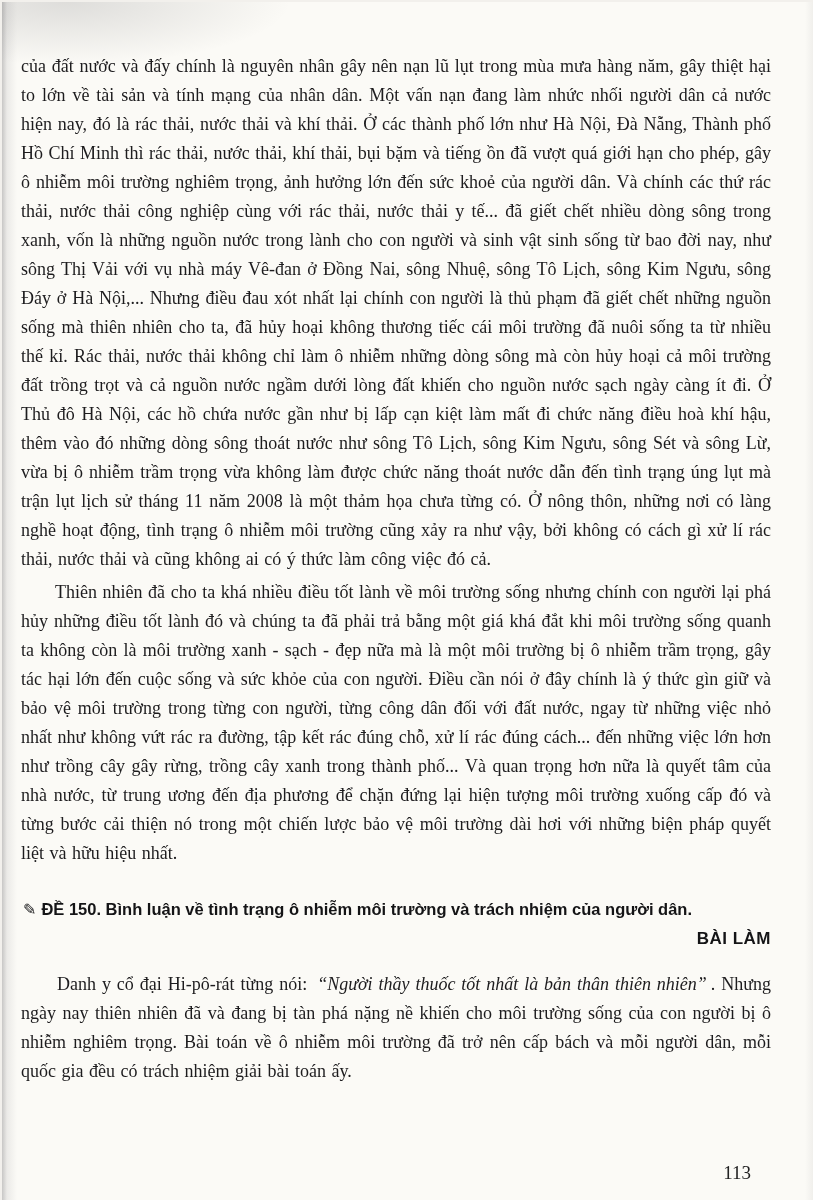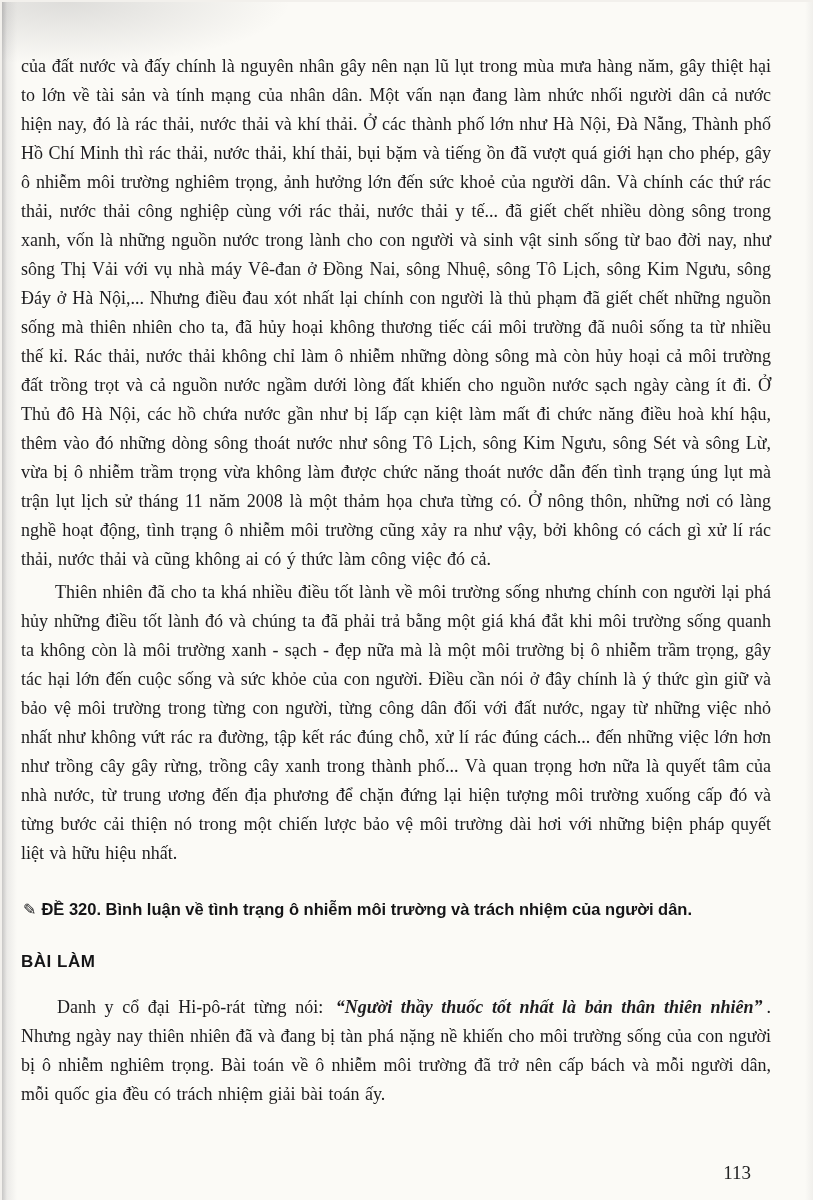--- a/index.html
+++ b/index.html
@@ -41,49 +41,49 @@
     font-size: 16.5px;
     line-height: 25px;
     color: #141416;
   }
   .pen-icon {
     font-family: "DejaVu Sans", sans-serif;
     font-size: 16px;
     margin-right: 1px;
   }
   .essay-heading {
-    text-align: left;
+    text-align: right;
     font-family: "Liberation Sans", sans-serif;
     font-weight: 700;
     font-size: 17px;
-    margin-top: 26px;
+    margin-top: 3px;
     letter-spacing: .5px;
     color: #141416;
   }
   .essay { margin-top: 17px; }
-  .quote { font-style: italic; font-weight: bold; }
+  .quote { font-style: italic; }
   .page-number {
     position: absolute;
     right: 62px;
     bottom: 16px;
     font-size: 19px;
     color: #222;
   }
 </style>
 </head>
 <body>
 
 <div class="page">
   <div class="content">
 
     <p class="para no-indent">của đất nước và đấy chính là nguyên nhân gây nên nạn lũ lụt trong mùa mưa hàng năm, gây thiệt hại to lớn về tài sản và tính mạng của nhân dân. Một vấn nạn đang làm nhức nhối người dân cả nước hiện nay, đó là rác thải, nước thải và khí thải. Ở các thành phố lớn như Hà Nội, Đà Nẵng, Thành phố Hồ Chí Minh thì rác thải, nước thải, khí thải, bụi bặm và tiếng ồn đã vượt quá giới hạn cho phép, gây ô nhiễm môi trường nghiêm trọng, ảnh hưởng lớn đến sức khoẻ của người dân. Và chính các thứ rác thải, nước thải công nghiệp cùng với rác thải, nước thải y tế... đã giết chết nhiều dòng sông trong xanh, vốn là những nguồn nước trong lành cho con người và sinh vật sinh sống từ bao đời nay, như sông Thị Vải với vụ nhà máy Vê-đan ở Đồng Nai, sông Nhuệ, sông Tô Lịch, sông Kim Ngưu, sông Đáy ở Hà Nội,... Nhưng điều đau xót nhất lại chính con người là thủ phạm đã giết chết những nguồn sống mà thiên nhiên cho ta, đã hủy hoại không thương tiếc cái môi trường đã nuôi sống ta từ nhiều thế kỉ. Rác thải, nước thải không chỉ làm ô nhiễm những dòng sông mà còn hủy hoại cả môi trường đất trồng trọt và cả nguồn nước ngầm dưới lòng đất khiến cho nguồn nước sạch ngày càng ít đi. Ở Thủ đô Hà Nội, các hồ chứa nước gần như bị lấp cạn kiệt làm mất đi chức năng điều hoà khí hậu, thêm vào đó những dòng sông thoát nước như sông Tô Lịch, sông Kim Ngưu, sông Sét và sông Lừ, vừa bị ô nhiễm trầm trọng vừa không làm được chức năng thoát nước dẫn đến tình trạng úng lụt mà trận lụt lịch sử tháng 11 năm 2008 là một thảm họa chưa từng có. Ở nông thôn, những nơi có làng nghề hoạt động, tình trạng ô nhiễm môi trường cũng xảy ra như vậy, bởi không có cách gì xử lí rác thải, nước thải và cũng không ai có ý thức làm công việc đó cả.</p>
 
     <p class="para">Thiên nhiên đã cho ta khá nhiều điều tốt lành về môi trường sống nhưng chính con người lại phá hủy những điều tốt lành đó và chúng ta đã phải trả bằng một giá khá đắt khi môi trường sống quanh ta không còn là môi trường xanh - sạch - đẹp nữa mà là một môi trường bị ô nhiễm trầm trọng, gây tác hại lớn đến cuộc sống và sức khỏe của con người. Điều cần nói ở đây chính là ý thức gìn giữ và bảo vệ môi trường trong từng con người, từng công dân đối với đất nước, ngay từ những việc nhỏ nhất như không vứt rác ra đường, tập kết rác đúng chỗ, xử lí rác đúng cách... đến những việc lớn hơn như trồng cây gây rừng, trồng cây xanh trong thành phố... Và quan trọng hơn nữa là quyết tâm của nhà nước, từ trung ương đến địa phương để chặn đứng lại hiện tượng môi trường xuống cấp đó và từng bước cải thiện nó trong một chiến lược bảo vệ môi trường dài hơi với những biện pháp quyết liệt và hữu hiệu nhất.</p>
 
-    <h2 class="topic-heading"><span class="pen-icon">✎</span><span>ĐỀ 320. Bình luận về tình trạng ô nhiễm môi trường và trách nhiệm của người dân.</span></h2>
+    <h2 class="topic-heading"><span class="pen-icon">✎</span><span>ĐỀ 150. Bình luận về tình trạng ô nhiễm môi trường và trách nhiệm của người dân.</span></h2>
 
     <div class="essay-heading">BÀI LÀM</div>
 
     <p class="para essay"><span>Danh y cổ đại Hi-pô-rát từng nói: </span><span class="quote">“Người thầy thuốc tốt nhất là bản thân thiên nhiên”</span><span>. Nhưng ngày nay thiên nhiên đã và đang bị tàn phá nặng nề khiến cho môi trường sống của con người bị ô nhiễm nghiêm trọng. Bài toán về ô nhiễm môi trường đã trở nên cấp bách và mỗi người dân, mỗi quốc gia đều có trách nhiệm giải bài toán ấy.</span></p>
 
   </div>
 
   <div class="page-number">113</div>
 </div>
 

